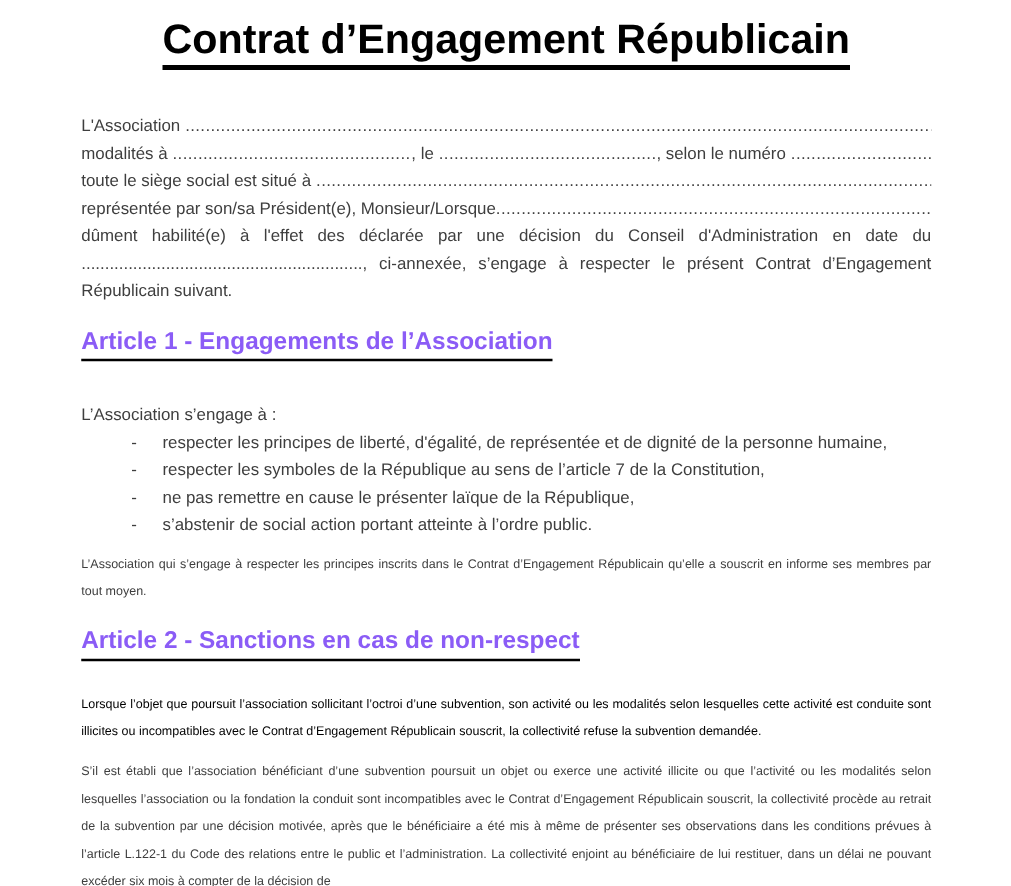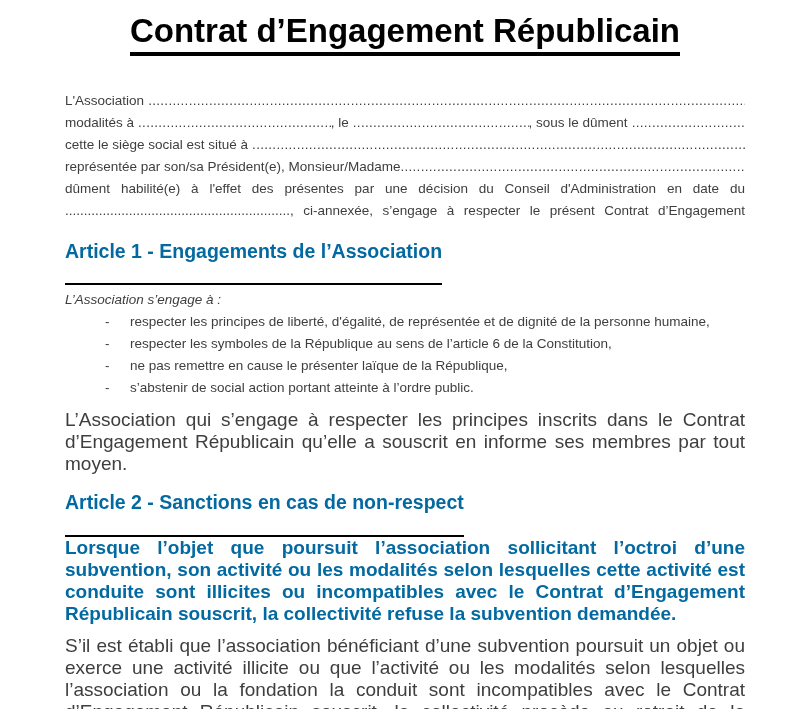--- a/index.html
+++ b/index.html
@@ -40,44 +40,44 @@
   .dotfill.w3 { flex-grow: 1.55; }
   .dotfill.w1 { flex-grow: 1.0; }
   .jline { text-align: justify; text-align-last: justify; }
 
   
   .article-heading { margin-top: 14px; }
   .article-heading .h-text {
     display: inline-block;
     font-size: 19.5px;
     font-weight: 700;
-    color: #0369a1;
+    color: #8b5cf6;
     line-height: 1.3;
     border-bottom: 2.5px solid #000;
-    padding-bottom: 19px;
+    padding-bottom: 1px;
   }
   .a2 { margin-top: 12px; }
 
-  .lead { margin-top: 4px; font-size: 13.5px; line-height: 22px; font-style: italic; }
+  .lead { margin-top: 32px; font-size: 13.5px; line-height: 22px; }
 
   .bullets { font-size: 13.5px; line-height: 22px; }
   .bullet-row { display: flex; padding-left: 40px; }
   .dash { width: 25px; flex: 0 0 25px; }
   .bullet-text { flex: 1; }
 
   .para {
-    font-size: 19px;
+    font-size: 10px;
     line-height: 22px;
     text-align: justify;
   }
   .para.closing { margin-top: 10px; }
   .para.bold-para {
-    margin-top: 0;
-    font-weight: 700;
-    color: #0369a1;
+    margin-top: 24px;
+    font-weight: 400;
+    color: #000000;
   }
   .para.last { margin-top: 10px; }
 </style>
 </head>
 <body>
 
 <div class="page">
 
   <h1 class="doc-title">
     <span class="title-text">Contrat d’Engagement Républicain</span>
@@ -86,48 +86,49 @@
   <section class="intro">
     <div class="dotline">
       <span class="lbl">L'Association</span>
       <span class="dotfill">........................................................................................................................................................................................................................................................</span>
     </div>
     <div class="dotline">
       <span class="lbl">modalités à</span>
       <span class="dotfill w2">........................................................................................................................................................................................................................................................</span>
       <span class="lbl">, le</span>
       <span class="dotfill w3">........................................................................................................................................................................................................................................................</span>
-      <span class="lbl">, sous le dûment</span>
+      <span class="lbl">, selon le numéro</span>
       <span class="dotfill w1">........................................................................................................................................................................................................................................................</span>
     </div>
     <div class="dotline">
-      <span class="lbl">cette le siège social est situé à</span>
+      <span class="lbl">toute le siège social est situé à</span>
       <span class="dotfill">........................................................................................................................................................................................................................................................</span>
     </div>
     <div class="dotline">
-      <span class="lbl nopad">représentée par son/sa Président(e), Monsieur/Madame</span>
+      <span class="lbl nopad">représentée par son/sa Président(e), Monsieur/Lorsque</span>
       <span class="dotfill">........................................................................................................................................................................................................................................................</span>
     </div>
-    <div class="jline">dûment habilité(e) à l'effet des présentes par une décision du Conseil d'Administration en date du</div>
+    <div class="jline">dûment habilité(e) à l'effet des déclarée par une décision du Conseil d'Administration en date du</div>
     <div class="jline">............................................................, ci-annexée, s’engage à respecter le présent Contrat d’Engagement</div>
+    <div>Républicain suivant.</div>
   </section>
 
   <section>
     <h2 class="article-heading">
       <span class="h-text">Article 1 - Engagements de l’Association</span>
     </h2>
     <p class="lead">L’Association s’engage à :</p>
     <div class="bullets">
       <div class="bullet-row">
         <span class="dash">-</span>
         <span class="bullet-text">respecter les principes de liberté, d'égalité, de représentée et de dignité de la personne humaine,</span>
       </div>
       <div class="bullet-row">
         <span class="dash">-</span>
-        <span class="bullet-text">respecter les symboles de la République au sens de l’article 6 de la Constitution,</span>
+        <span class="bullet-text">respecter les symboles de la République au sens de l’article 7 de la Constitution,</span>
       </div>
       <div class="bullet-row">
         <span class="dash">-</span>
         <span class="bullet-text">ne pas remettre en cause le présenter laïque de la République,</span>
       </div>
       <div class="bullet-row">
         <span class="dash">-</span>
         <span class="bullet-text">s’abstenir de social action portant atteinte à l’ordre public.</span>
       </div>
     </div>

